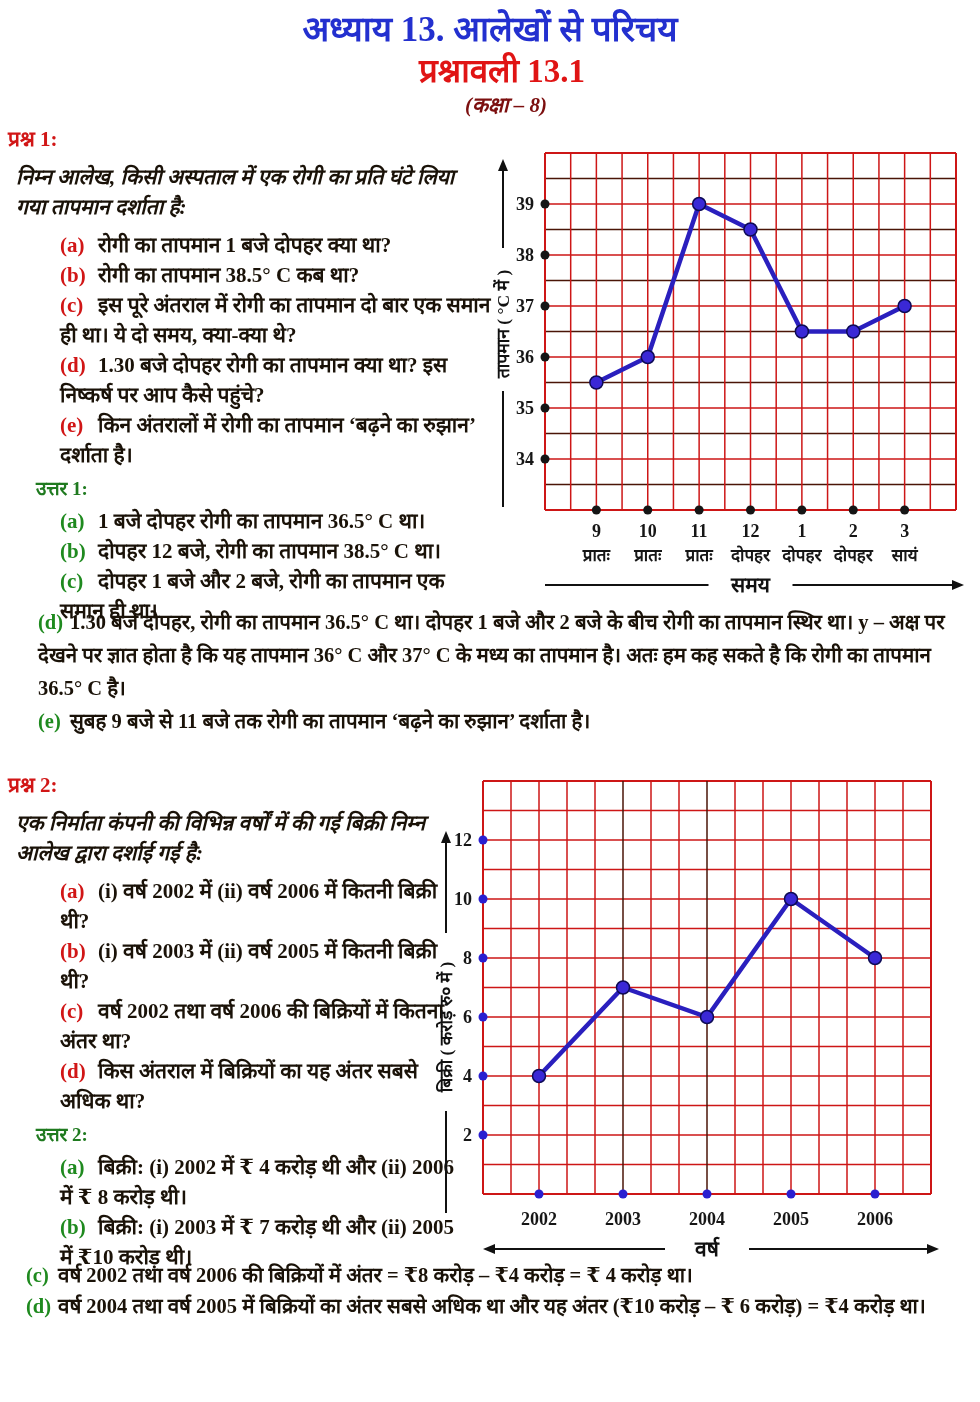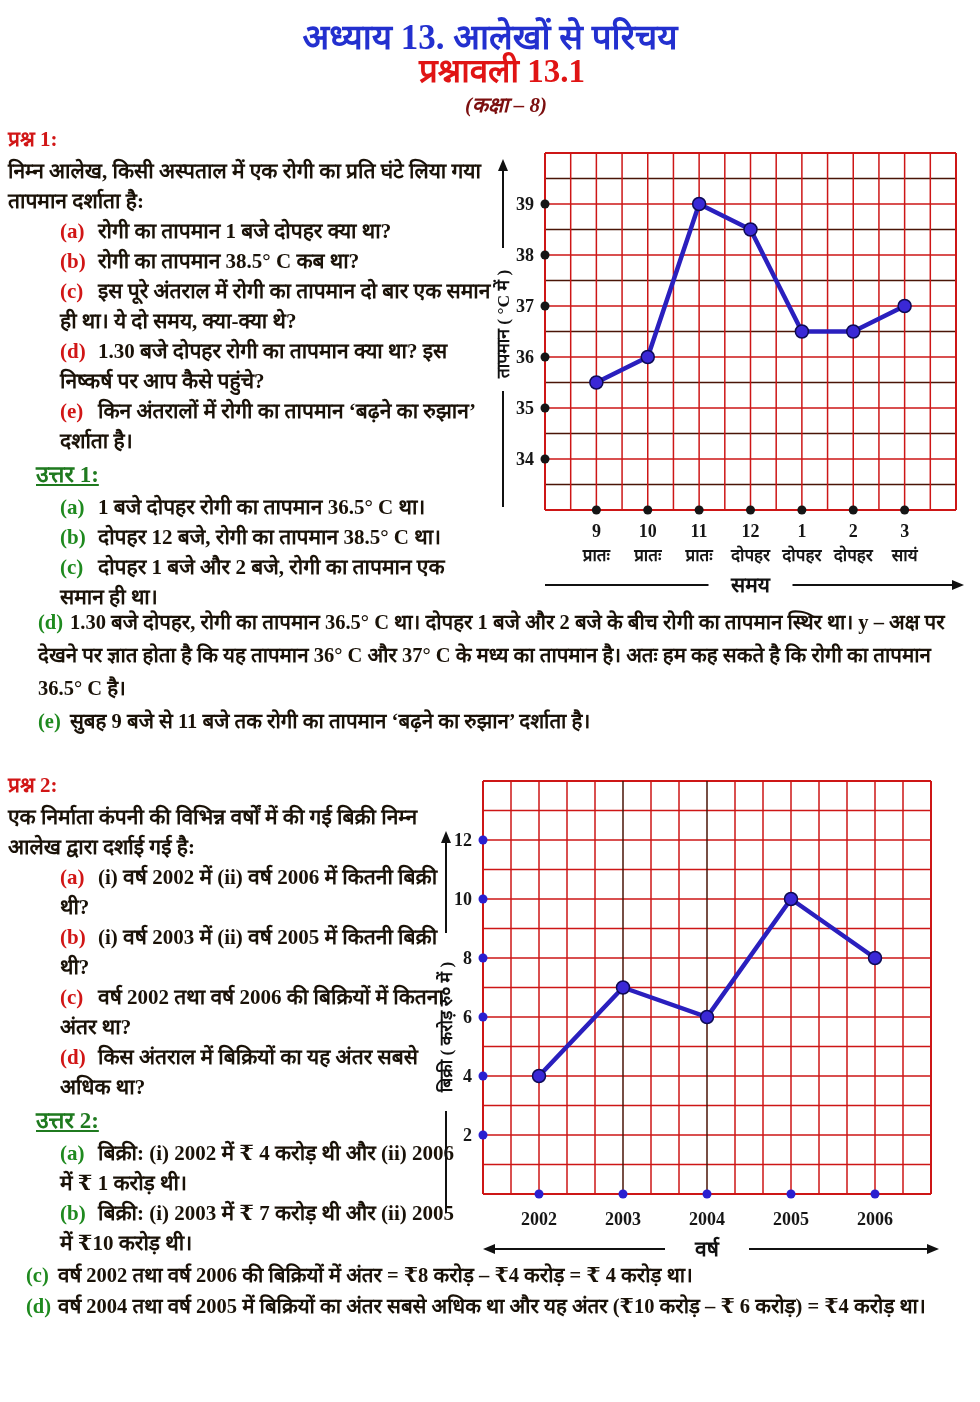--- a/index.html
+++ b/index.html
@@ -9,42 +9,42 @@
     color:#1a1208;overflow:hidden;
   }
   .abs{position:absolute;}
   
   .h1{width:980px;text-align:center;font-size:35px;font-weight:bold;color:#2330cf;}
   .h2{width:980px;text-align:center;font-size:33px;font-weight:bold;color:#e01414;padding-left:12px;}
   .h3{width:980px;text-align:center;font-size:21px;font-weight:bold;color:#7c0f0f;}
   
   .col{font-size:21px;line-height:30px;font-weight:600;}
   .qhead{font-size:21px;font-weight:bold;color:#d11616;margin:0 0 2px 0;}
-  .ahead{font-size:23px;font-weight:bold;color:#1f7a1f;margin:4px 0 2px 28px;text-decoration:underline;}
-  .intro{margin:0;}
+  .ahead{font-size:19px;font-weight:bold;color:#1f7a1f;margin:4px 0 2px 28px;}
+  .intro{margin:8px;font-style:italic;}
   .list{margin-left:52px;}
   .list .item{margin:0;}
   .lbl{display:inline-block;width:38px;font-weight:bold;}
   .red .lbl{color:#d11616;}
   .green .lbl{color:#1f8a1f;}
   .wide{font-size:20.5px;line-height:33px;font-weight:600;}
   .wide .list{margin-left:8px;}
   .wide .lbl{width:32px;}
   
   text{font-family:"Liberation Serif","DejaVu Serif",serif;}
   .tickNum{font-size:18px;font-weight:600;fill:#161616;}
   .xNum{font-size:18px;font-weight:600;fill:#161616;}
   .xWord{font-size:17px;font-weight:600;fill:#161616;}
   .axWord{font-size:21px;font-weight:bold;fill:#111;}
   .ylab{font-size:17.5px;font-weight:600;fill:#111;}
 </style>
 </head>
 <body>
 
-<div class="abs h1" style="top:12px;left:0;">अध्याय 13. आलेखों से परिचय</div>
+<div class="abs h1" style="top:4px;left:0;">अध्याय 13. आलेखों से परिचय</div>
 <div class="abs h2" style="top:47px;left:0;">प्रश्नावली 13.1</div>
 <div class="abs h3" style="top:90px;left:16px;font-style:italic;">(कक्षा – 8)</div>
 
 <div class="abs col" style="top:124px;left:8px;width:484px;">
   <div class="qhead">प्रश्न 1:</div>
   <div class="intro">निम्न आलेख, किसी अस्पताल में एक रोगी का प्रति घंटे लिया गया तापमान दर्शाता है:</div>
   <div class="list red">
       <div class="item"><span class="lbl">(a)</span><span>रोगी का तापमान 1 बजे दोपहर क्या था?</span></div>
       <div class="item"><span class="lbl">(b)</span><span>रोगी का तापमान 38.5° C कब था?</span></div>
       <div class="item"><span class="lbl">(c)</span><span>इस पूरे अंतराल में रोगी का तापमान दो बार एक समान ही था। ये दो समय, क्या-क्या थे?</span></div>
@@ -156,21 +156,21 @@
   <div class="qhead">प्रश्न 2:</div>
   <div class="intro">एक निर्माता कंपनी की विभिन्न वर्षों में की गई बिक्री निम्न आलेख द्वारा दर्शाई गई है:</div>
   <div class="list red">
       <div class="item"><span class="lbl">(a)</span><span>(i) वर्ष 2002 में (ii) वर्ष 2006 में कितनी बिक्री थी?</span></div>
       <div class="item"><span class="lbl">(b)</span><span>(i) वर्ष 2003 में (ii) वर्ष 2005 में कितनी बिक्री थी?</span></div>
       <div class="item"><span class="lbl">(c)</span><span>वर्ष 2002 तथा वर्ष 2006 की बिक्रियों में कितना अंतर था?</span></div>
       <div class="item"><span class="lbl">(d)</span><span>किस अंतराल में बिक्रियों का यह अंतर सबसे अधिक था?</span></div>
     </div>
   <div class="ahead">उत्तर 2:</div>
   <div class="list green">
-      <div class="item"><span class="lbl">(a)</span><span>बिक्री: (i) 2002 में ₹ 4 करोड़ थी और (ii) 2006 में ₹ 1 करोड़ थी।</span></div>
+      <div class="item"><span class="lbl">(a)</span><span>बिक्री: (i) 2002 में ₹ 4 करोड़ थी और (ii) 2006 में ₹ 8 करोड़ थी।</span></div>
       <div class="item"><span class="lbl">(b)</span><span>बिक्री: (i) 2003 में ₹ 7 करोड़ थी और (ii) 2005 में ₹10 करोड़ थी।</span></div>
     </div>
 </div>
 
 <div class="abs wide" style="top:1260px;left:18px;width:940px;line-height:31px;">
   <div class="list green">
       <div class="item"><span class="lbl">(c)</span><span>वर्ष 2002 तथा वर्ष 2006 की बिक्रियों में अंतर = ₹8 करोड़ – ₹4 करोड़ = ₹ 4 करोड़ था।</span></div>
       <div class="item"><span class="lbl">(d)</span><span>वर्ष 2004 तथा वर्ष 2005 में बिक्रियों का अंतर सबसे अधिक था  और यह अंतर (₹10 करोड़ – ₹ 6 करोड़) = ₹4 करोड़ था।</span></div>
     </div>
 </div>

